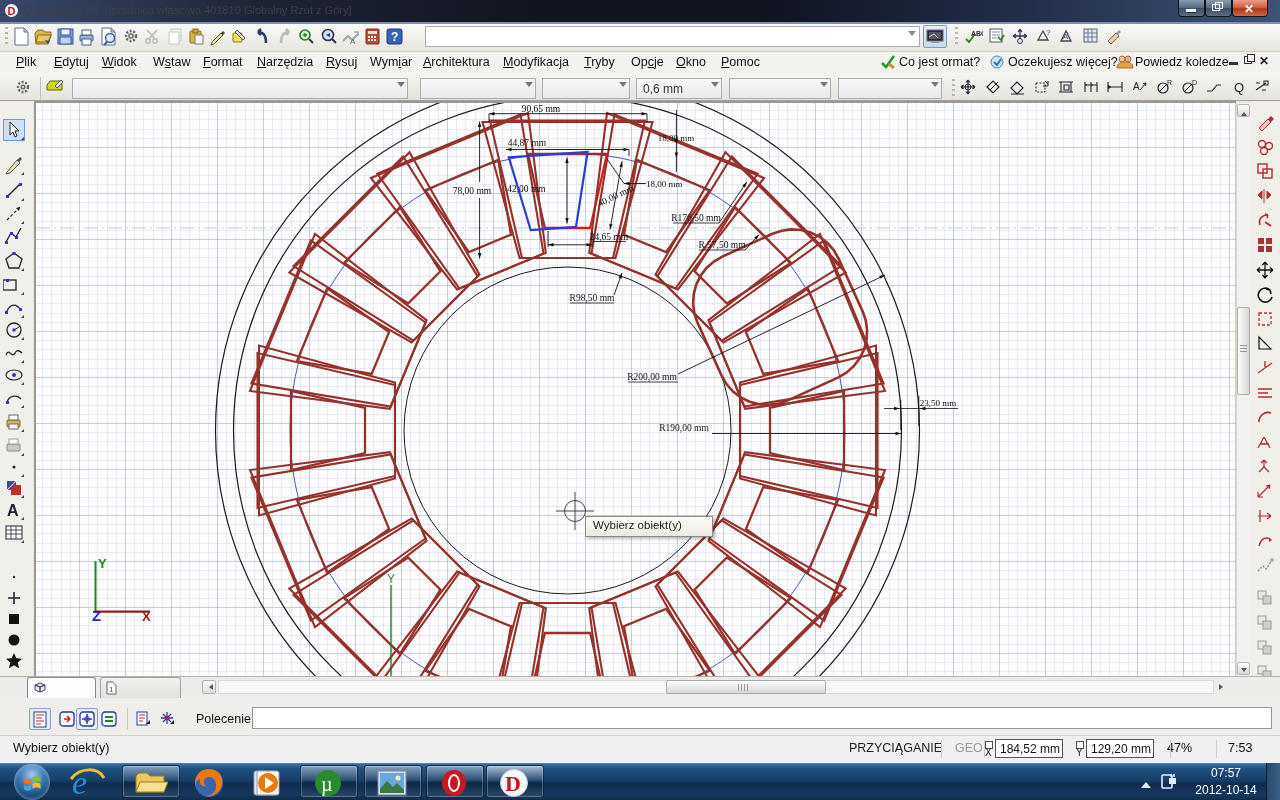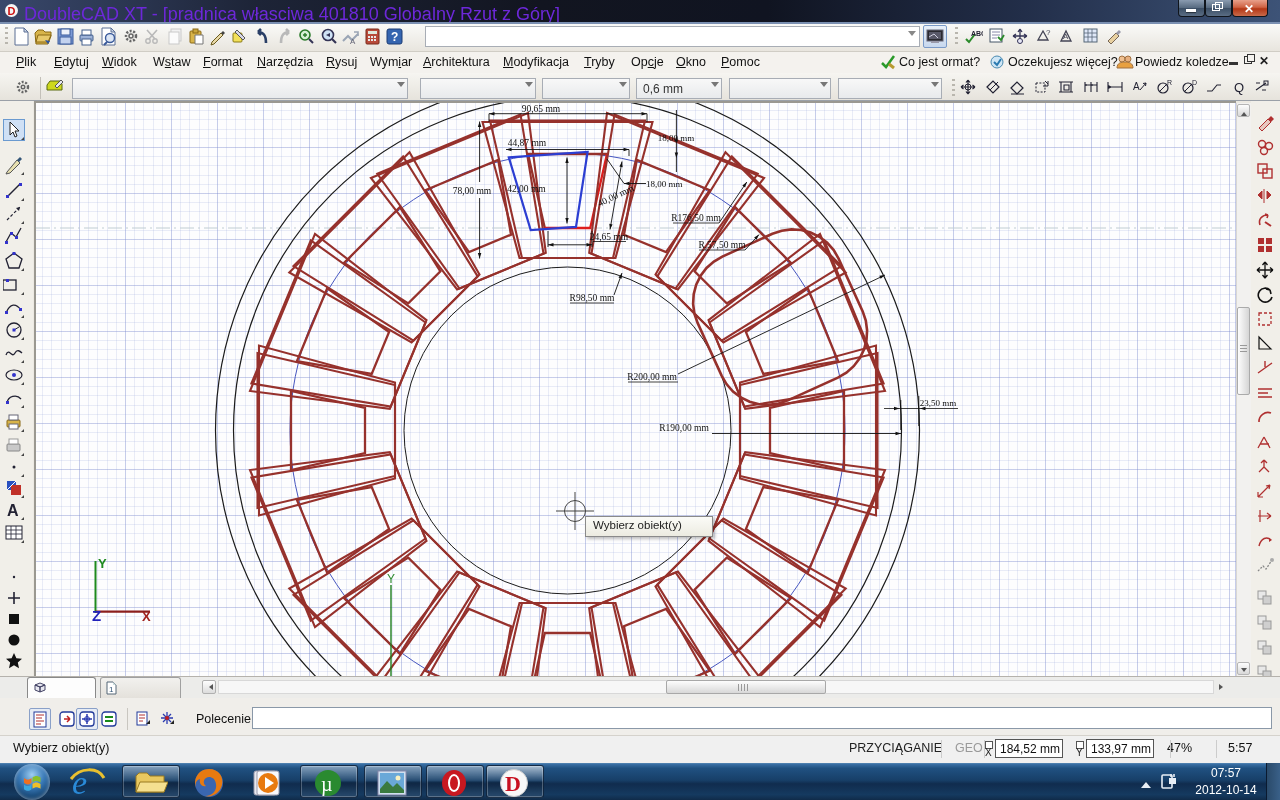--- a/index.html
+++ b/index.html
@@ -1,19 +1,19 @@
 <!DOCTYPE html>
 <html><head><meta charset="utf-8"><style>
 *{margin:0;padding:0;box-sizing:border-box}
 html,body{width:1280px;height:800px;overflow:hidden;font-family:"Liberation Sans",sans-serif}
 #app{position:relative;width:1280px;height:800px;background:#ece9e2}
 .abs{position:absolute}
 
 #title{left:0;top:0;width:1280px;height:22px;background:linear-gradient(to right,#3a4c72 0%,#1c2336 22%,#11141f 45%,#11141f 58%,#1e2940 78%,#3c5470 100%);}
-#titletx{left:24px;top:4px;color:#6d28d9;font-size:18px}
+#titletx{left:24px;top:4px;color:#404040;font-size:11px}
 .capbtn{top:0;height:17px;border:1px solid #10151c;border-top:none;border-radius:0 0 4px 4px}
 
 #row1{left:0;top:22px;width:1280px;height:30px;background:linear-gradient(#fafaf8,#e8e5de);border-top:2px solid #7b90b2;border-bottom:1px solid #d0cdc5}
 #row2{left:0;top:73px;width:1280px;height:28px;background:linear-gradient(#f6f5f1,#e6e3dc);border-bottom:1px solid #9aa0a8}
 #menu{left:0;top:52px;width:1280px;height:21px;background:#f4f2ee}
 .mi{position:absolute;top:55px;font-size:12.5px;color:#111}
 .mi u{text-decoration:underline}
 .combo{position:absolute;height:21px;background:linear-gradient(#f8f8f8,#e8eaec);border:1px solid #a8adb5;padding-left:25px;}
 .combo .arr{position:absolute;right:2px;top:3px;width:0;height:0;border:4px solid transparent;border-top:5px solid #777;}
 .sep{position:absolute;width:1px;background:#c3c0b9}
@@ -522,22 +522,22 @@
         <path d="M12,14 l4,0 0,-4 z" fill="#222"></path>
       </svg><div class="abs" style="left:196px;top:712px;font-size:12.5px;color:#111">Polecenie:</div><div class="abs" style="left:252px;top:707px;width:1020px;height:22px;background:#fff;border:1px solid #8a98a8"></div><div id="status" class="abs"></div><div class="abs" style="left:13px;top:741px;font-size:12.5px;color:#111">Wybierz obiekt(y)</div><div class="abs" style="left:849px;top:741px;font-size:12.5px;color:#222">PRZYCIĄGANIE</div><div class="abs" style="left:955px;top:741px;font-size:12.5px;color:#999">GEO</div><div class="sep" style="left:941px;top:740px;height:18px;background:#ccc"></div><div class="sep" style="left:984px;top:740px;height:18px;background:#ccc"></div><svg class="abs" style="left:983px;top:740px" width="12" height="18" viewBox="0 0 12 18">
         <rect x="2.5" y="1.5" width="7" height="7" fill="#fff" stroke="#555"></rect>
         <text x="2" y="16" font-size="10" fill="#222">X</text>
       </svg><div class="abs" style="left:995px;top:739px;width:68px;height:19px;background:#fff;border:1px solid #555">
         <span style="position:absolute;left:4px;top:2px;font-size:12px;color:#111">184,52 mm</span>
       </div><svg class="abs" style="left:1074px;top:740px" width="12" height="18" viewBox="0 0 12 18">
         <rect x="2.5" y="1.5" width="7" height="7" fill="#fff" stroke="#555"></rect>
         <text x="2" y="16" font-size="10" fill="#222">Y</text>
       </svg><div class="abs" style="left:1086px;top:739px;width:68px;height:19px;background:#fff;border:1px solid #555">
-        <span style="position:absolute;left:4px;top:2px;font-size:12px;color:#111">133,97 mm</span>
-      </div><div class="abs" style="left:1167px;top:741px;font-size:12.5px;color:#111">47%</div><div class="abs" style="left:1228px;top:741px;font-size:12.5px;color:#111">5:57</div><div class="sep" style="left:1170px;top:740px;height:18px;background:#ccc"></div><div class="sep" style="left:1216px;top:740px;height:18px;background:#ccc"></div>
+        <span style="position:absolute;left:4px;top:2px;font-size:12px;color:#111">129,20 mm</span>
+      </div><div class="abs" style="left:1167px;top:741px;font-size:12.5px;color:#111">47%</div><div class="abs" style="left:1228px;top:741px;font-size:12.5px;color:#111">7:53</div><div class="sep" style="left:1170px;top:740px;height:18px;background:#ccc"></div><div class="sep" style="left:1216px;top:740px;height:18px;background:#ccc"></div>
 <div id="taskbar" class="abs"></div><div class="abs" style="left:14px;top:764px;width:36px;height:36px;border-radius:50%;background:radial-gradient(circle at 50% 30%,#9ecdf0 0%,#3a7ab8 40%,#12416e 75%,#071f3e 100%);box-shadow:inset 0 0 4px rgba(255,255,255,.6)"></div><svg class="abs" style="left:21px;top:771px" width="22" height="22" viewBox="0 0 22 22">
 <path d="M3,7 c3,2.2 5,2.2 7.5,0 l0,4.8 c-2.5,2.2 -4.5,2.2 -7.5,0 z" fill="#f07020"></path>
 <path d="M11.5,6.6 c2.8,-2 4.8,-2 8,0 l0,4.8 c-3.2,-2 -5.2,-2 -8,0 z" fill="#8ac02a"></path>
 <path d="M3,13.4 c3,2.2 5,2.2 7.5,0 l0,4.8 c-2.5,2.2 -4.5,2.2 -7.5,0 z" fill="#3aa8e0"></path>
 <path d="M11.5,13 c2.8,-2 4.8,-2 8,0 l0,4.8 c-3.2,-2 -5.2,-2 -8,0 z" fill="#f0c028"></path>
       </svg><svg class="abs" style="left:66px;top:764px" width="42" height="36" viewBox="0 0 42 36">
         <text x="6" y="30" font-size="34" font-style="italic" fill="#2a8ad8" font-family="Liberation Serif">e</text>
         <path d="M5,15 c9,-12 27,-12 33,-1" stroke="#e8c030" stroke-width="3" fill="none"></path>
       </svg><div class="tkbtn abs" style="left:122px;top:765px;background:linear-gradient(rgba(255,255,255,.45),rgba(255,255,255,.06) 48%,rgba(0,0,0,.15) 52%,rgba(255,255,255,.08))"></div><svg class="abs" style="left:134px;top:770px" width="34" height="26" viewBox="0 0 34 26">
         <path d="M2,22 v-16 l3,-3 h8 l3,3 h14 v16 z" fill="#e8c860" stroke="#9a7a20"></path>

